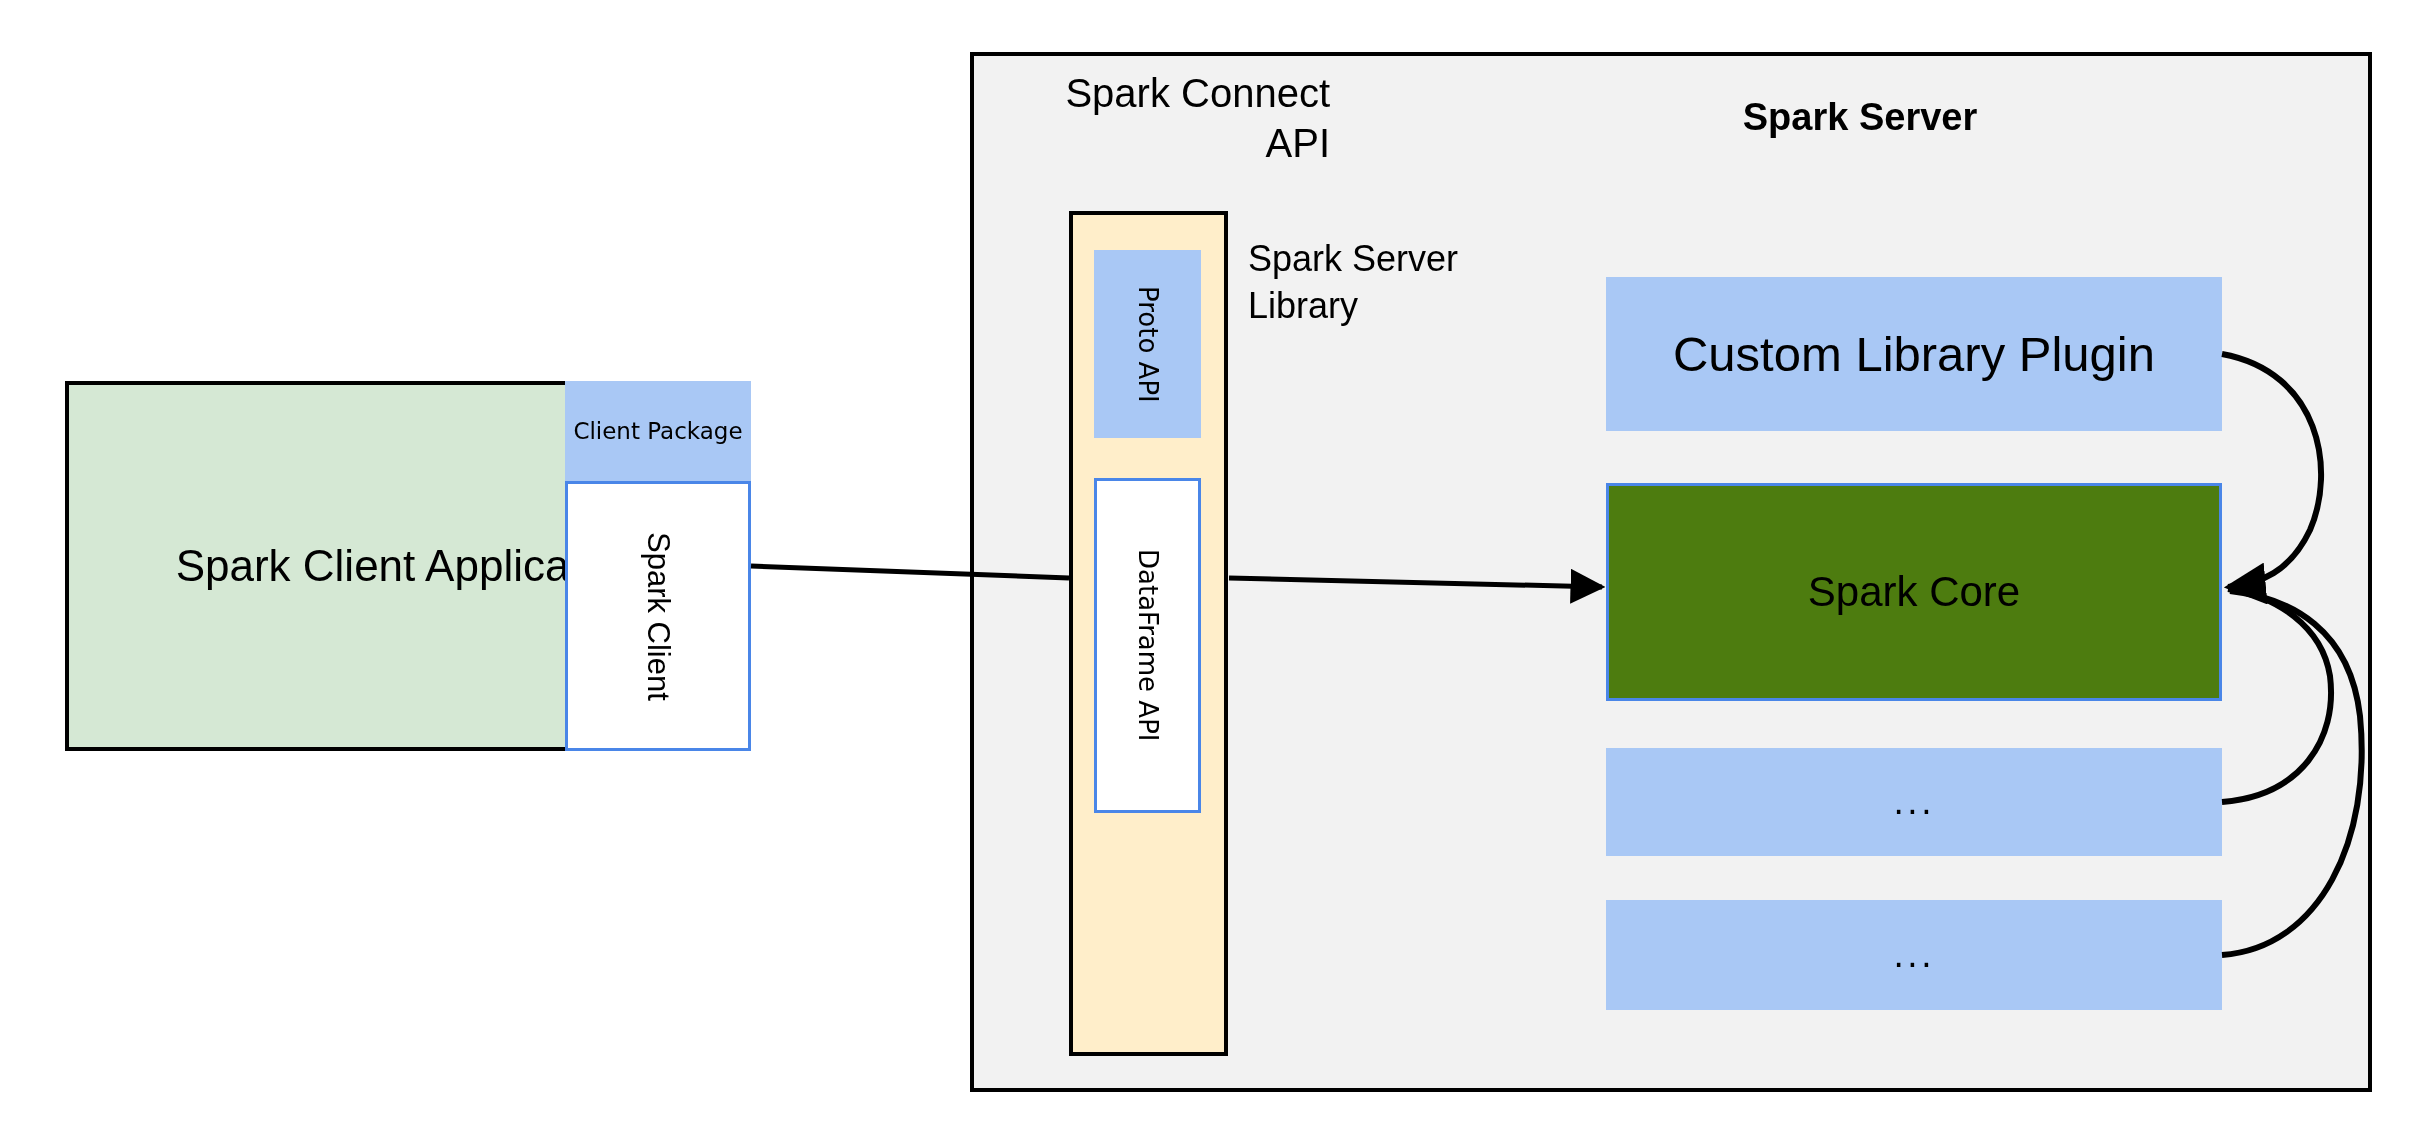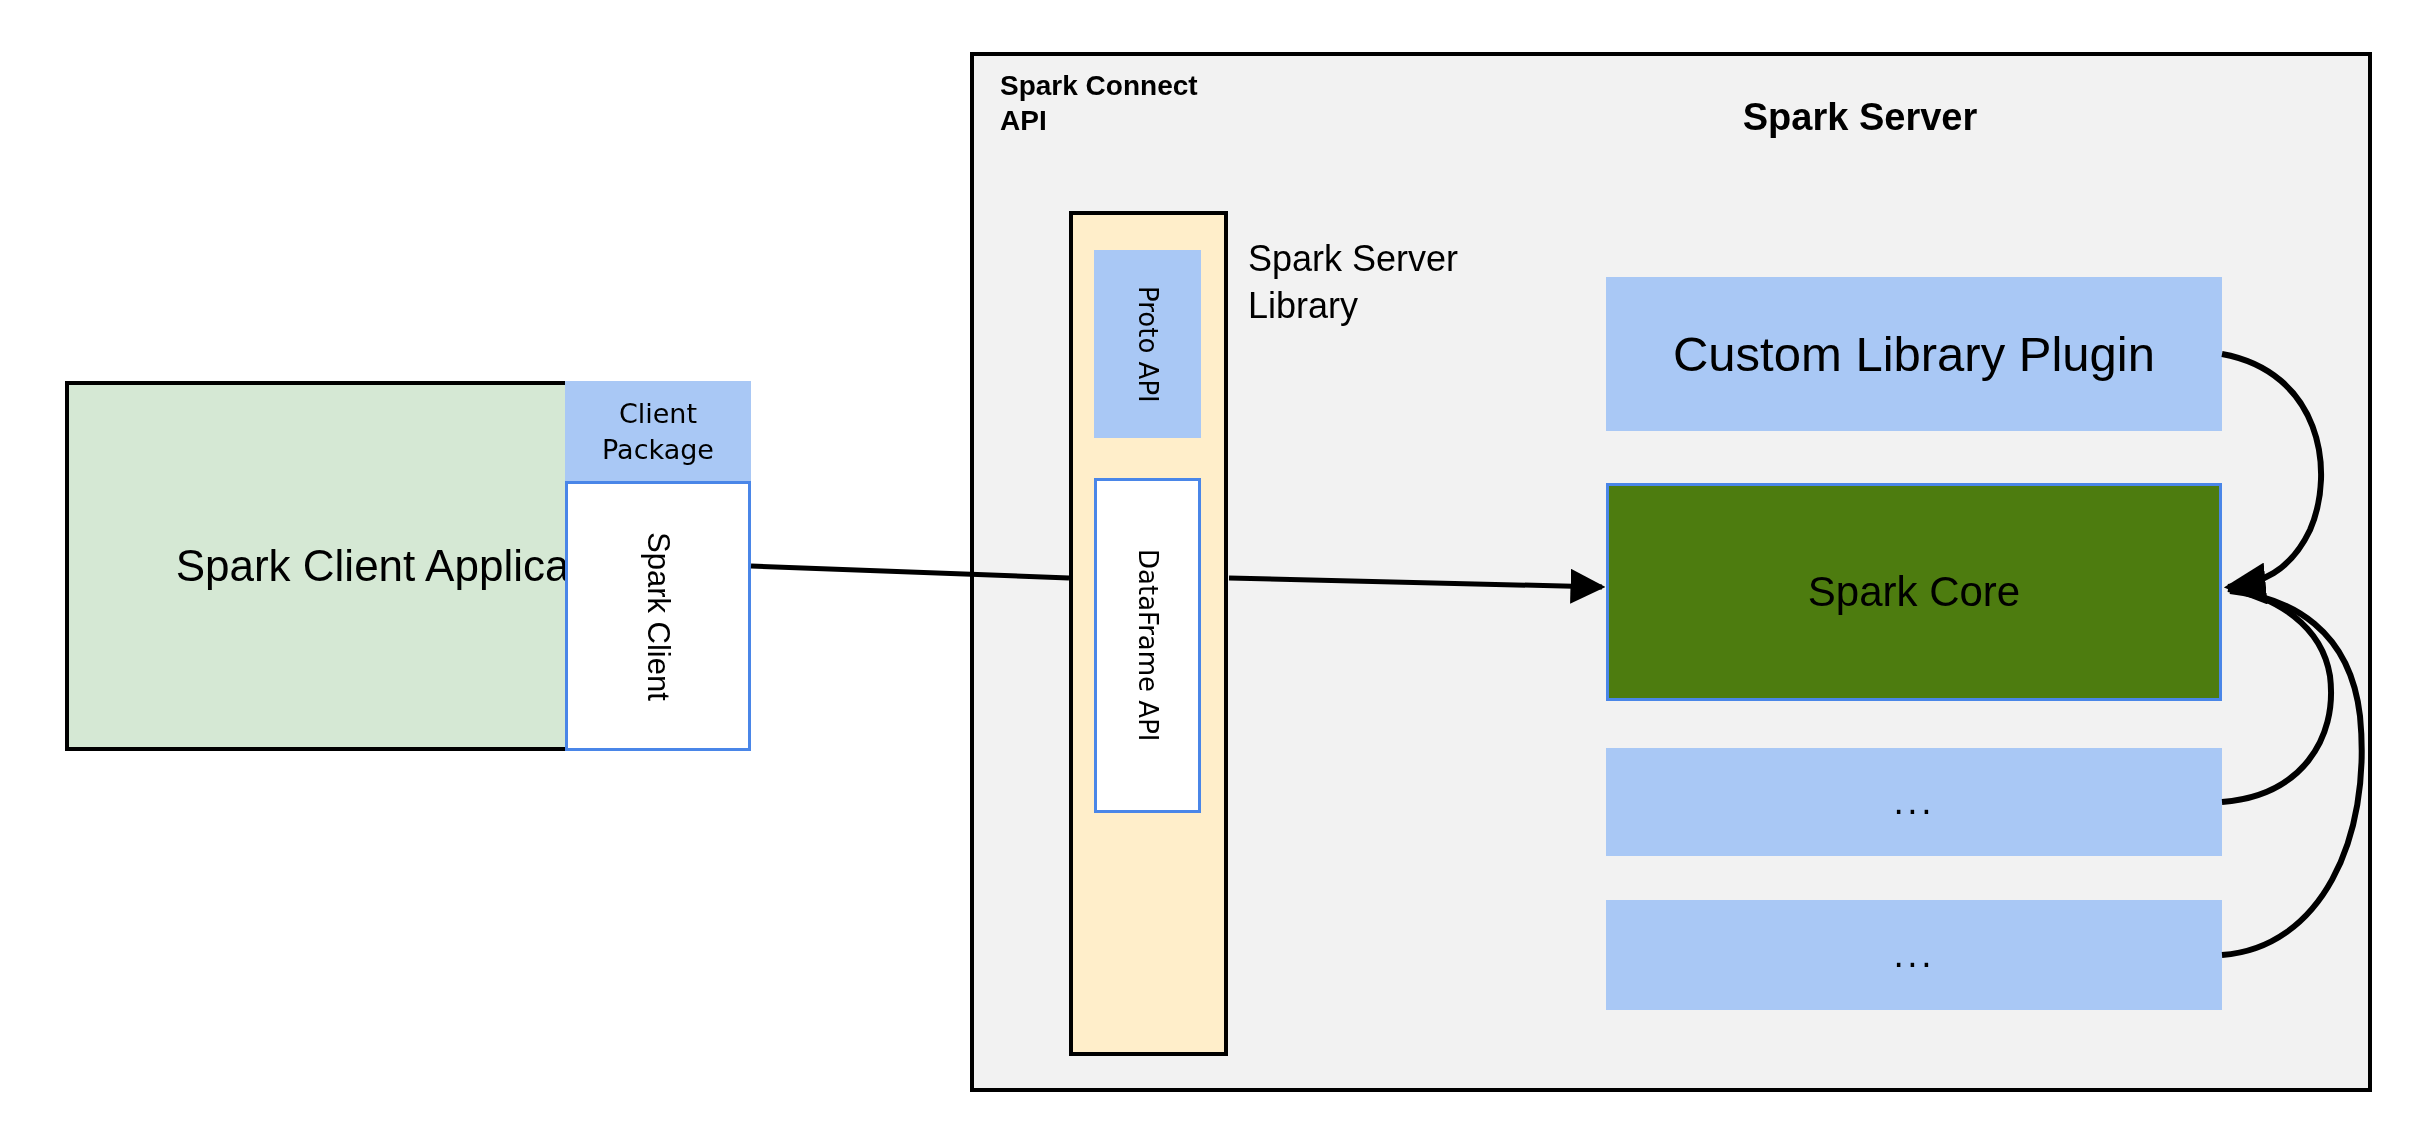--- a/index.html
+++ b/index.html
@@ -49,21 +49,21 @@
   }
   #client-package {
     left: 565px;
     top: 381px;
     width: 186px;
     height: 101px;
     background: #a9c8f5;
     border: 2px solid #a9c8f5;
   }
   #client-package-label {
-    font-size: 27px;
+    font-size: 23px;
     line-height: 1.3;
     font-family: "DejaVu Sans", sans-serif;
   }
   #spark-client {
     left: 565px;
     top: 481px;
     width: 186px;
     height: 270px;
     background: #ffffff;
     border: 3px solid #4a86e8;
@@ -90,25 +90,24 @@
     width: 320px;
     text-align: center;
     font-size: 38px;
     font-weight: bold;
     font-family: "Liberation Sans", sans-serif;
   }
   #connect-api-label {
     left: 1000px;
     top: 68px;
     width: 330px;
-    text-align: left;
-    font-size: 28px;
+    text-align: right;
+    font-size: 40px;
     line-height: 1.25;
     font-family: "Liberation Sans", sans-serif;
-    font-weight: bold;
   }
   #server-library-label {
     left: 1248px;
     top: 236px;
     width: 360px;
     font-size: 36px;
     line-height: 1.3;
     font-family: "Liberation Sans", sans-serif;
   }
 

